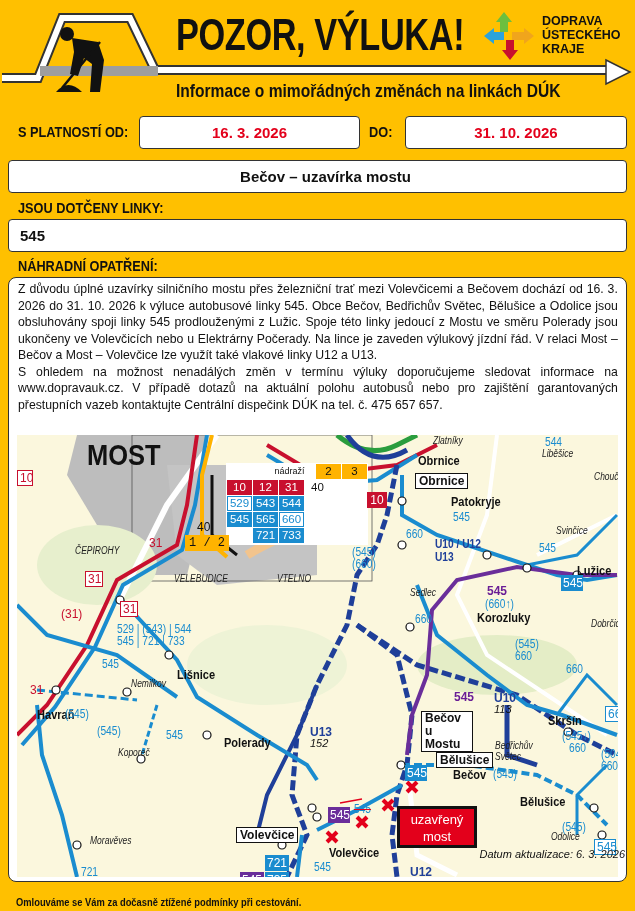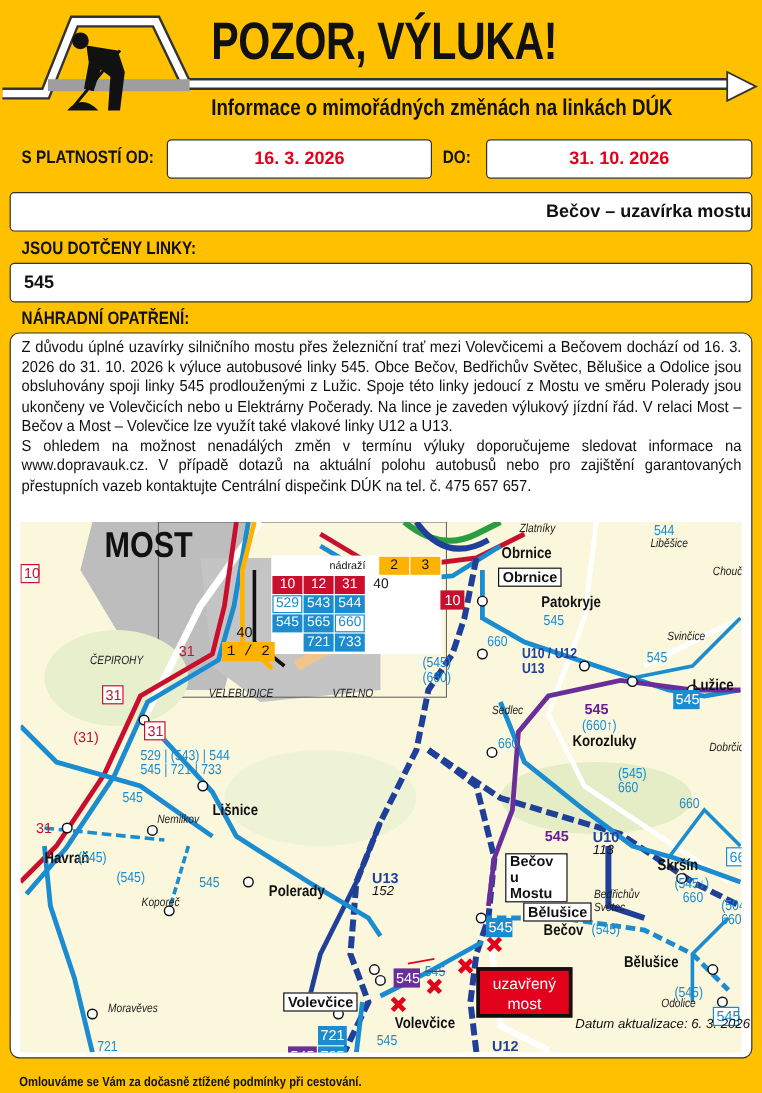--- a/index.html
+++ b/index.html
@@ -12,21 +12,21 @@
   .title { position: absolute; left: 176px; top: 10px; font-family: "Liberation Sans Narrow", "Liberation Sans", sans-serif; font-weight: bold; font-size: 44px; letter-spacing: -0.5px; color: #111; transform: scaleX(0.78); transform-origin: left top; white-space: nowrap; }
   .subtitle { position: absolute; left: 176px; top: 80px; font-weight: bold; font-size: 19px; color: #111; transform: scaleX(0.82); transform-origin: left top; white-space: nowrap; }
   .logo { position: absolute; left: 482px; top: 10px; width: 150px; height: 55px; }
   .logo-text { position: absolute; left: 60px; top: 4px; font-weight: 900; font-size: 12.5px; line-height: 14px; color: #111; }
   .logo-text span { display: block; }
 
   
   .label { position: absolute; font-weight: bold; font-size: 15px; color: #111; transform: scaleX(0.85); transform-origin: left top; white-space: nowrap; }
   .box { position: absolute; background: #fff; border: 1px solid #333; border-radius: 4px; }
   .date { color: #e3001b; font-weight: bold; font-size: 15px; text-align: center; line-height: 31px; }
-  .topic { text-align: right; font-weight: bold; font-size: 15px; line-height: 31px; color: #111; padding-left: 16px; }
+  .topic { text-align: center; font-weight: bold; font-size: 15px; line-height: 31px; color: #111; padding-left: 16px; }
   .lines { font-weight: bold; font-size: 15px; line-height: 31px; padding-left: 11px; color: #111; }
 
   .main-box { position: absolute; left: 8px; top: 277px; width: 619px; height: 605px; background: #fff; border: 1px solid #333; border-radius: 8px; overflow: hidden; }
   .desc { position: absolute; left: 9px; top: 3px; width: 600px; font-size: 13.2px; line-height: 16.5px; color: #111; text-align: justify; transform: scaleX(0.93); transform-origin: left top; width: 645px; }
   .desc p { text-align: justify; }
 
   .map { position: absolute; left: 17px; top: 435px; width: 601px; height: 442px; overflow: hidden; background: #fbf7dd; }
 
   .footer-left { position: absolute; left: 16px; top: 896px; font-weight: bold; font-size: 11px; color: #111; transform: scaleX(0.85); transform-origin: left top; white-space: nowrap; }
   .footer-right { position: absolute; right: 10px; top: 848px; font-size: 11px; color: #111; white-space: nowrap; font-style: italic; }
@@ -72,20 +72,33 @@
 
     <g fill="#111">
       <circle cx="67" cy="34" r="7"></circle>
       <path d="M72,38 L98,42 L104,60 L100,92 L90,92 L92,64 L84,58 L78,76 L70,74 L74,52 Z"></path>
       <path d="M56,92 Q68,78 82,92 Z"></path>
       <line x1="62" y1="88" x2="100" y2="42" stroke="#111" stroke-width="2.5"></line>
     </g>
   </svg>
   <div class="title">POZOR, VÝLUKA!</div>
   <div class="subtitle">Informace o mimořádných změnách na linkách DÚK</div>
+  <div class="logo">
+    <svg width="56" height="55">
+      <polygon points="22,2 30,12 26,12 26,22 18,22 18,12 14,12" fill="#6cbf3f"></polygon>
+      <polygon points="2,26 12,18 12,22 22,22 22,30 12,30 12,34" fill="#2ba3dc"></polygon>
+      <polygon points="52,26 42,18 42,22 30,22 30,30 42,30 42,34" fill="#f0a51c"></polygon>
+      <polygon points="28,50 20,40 24,40 24,30 32,30 32,40 36,40" fill="#c8102e"></polygon>
+    </svg>
+    <div class="logo-text">
+      <span>DOPRAVA</span>
+      <span>ÚSTECKÉHO</span>
+      <span>KRAJE</span>
+    </div>
+  </div>
 </div>
 
 <div class="label" style="left:18px; top:123px;">S PLATNOSTÍ OD:</div>
 <div class="box date" style="left:139px; top:116px; width:221px; height:33px;">16. 3. 2026</div>
 <div class="label" style="left:369px; top:123px;">DO:</div>
 <div class="box date" style="left:405px; top:116px; width:222px; height:33px;">31. 10. 2026</div>
 
 <div class="box topic" style="left:8px; top:160px; width:619px; height:33px;">Bečov – uzavírka mostu</div>
 
 <div class="label" style="left:18px; top:199px;">JSOU DOTČENY LINKY:</div>

